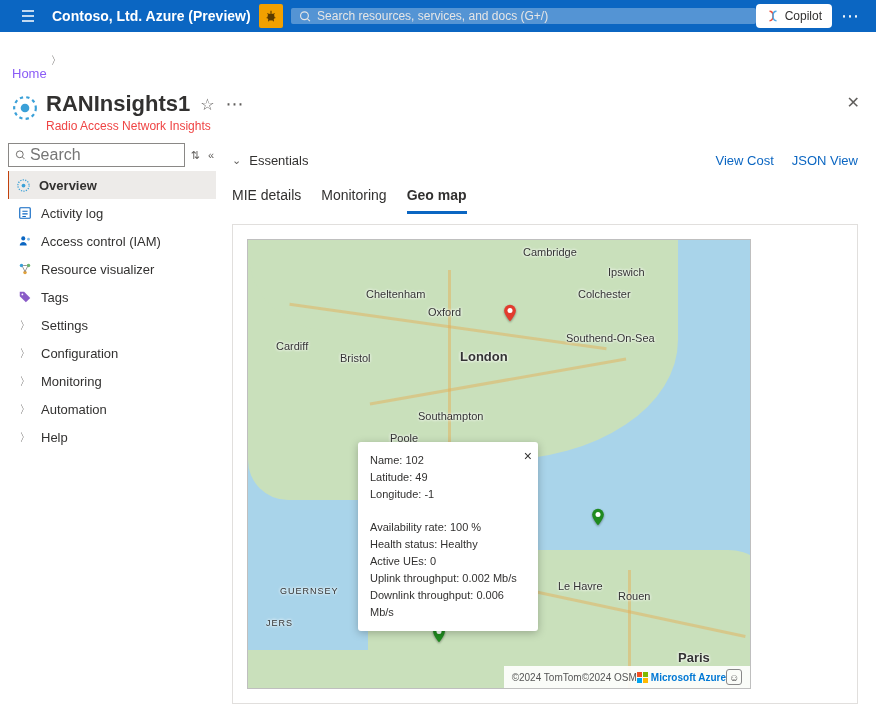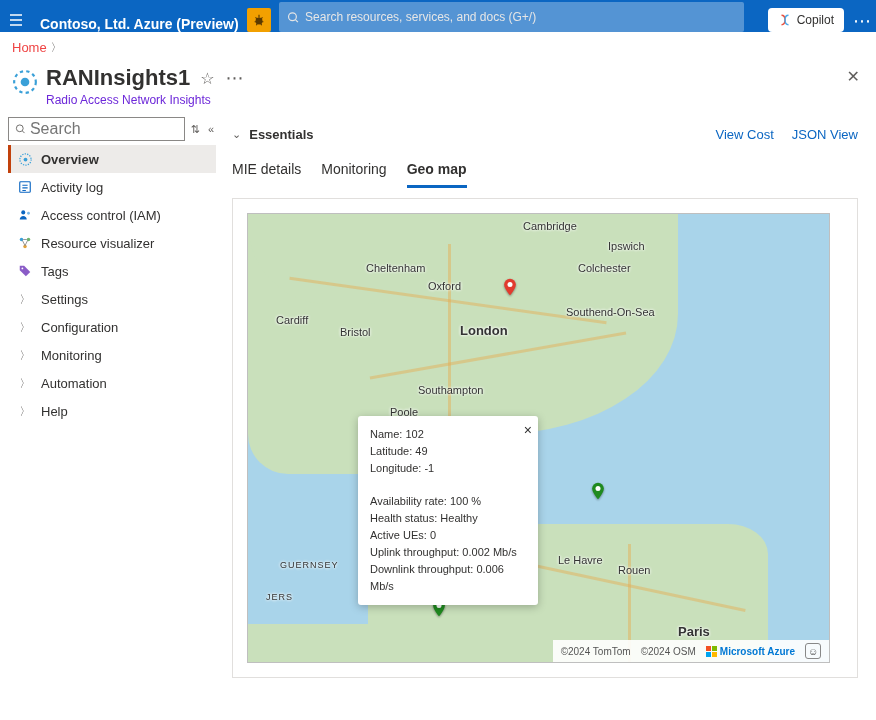--- a/index.html
+++ b/index.html
@@ -1,87 +1,87 @@
 <!DOCTYPE html>
 <html><head>
 <meta charset="utf-8">
 <style>
   * { box-sizing: border-box; margin: 0; padding: 0; }
   body { font-family: "Segoe UI", Arial, sans-serif; font-size: 13px; color: #323130; background: #fff; width: 876px; height: 720px; overflow: hidden; }
   
   
-  .topbar { background: #0b66c2; height: 32px; display: flex; align-items: flex-end; padding: 0 4px; color: #fff; }
+  .topbar { background: #0b66c2; height: 32px; display: flex; align-items: center; padding: 0 16px; color: #fff; }
   .hamburger { width: 24px; height: 24px; display: flex; align-items: center; justify-content: center; cursor: pointer; }
   .hamburger svg { stroke: #fff; }
   .portal-title { font-weight: 600; font-size: 14px; margin-left: 12px; margin-right: 8px; }
   .bug-btn { background: #f2a000; width: 24px; height: 24px; display: flex; align-items: center; justify-content: center; border-radius: 2px; margin-right: 8px; }
-  .search-global { flex: 1; background: rgba(255,255,255,0.3); height: 30px; border-radius: 2px; display: flex; align-items: center; padding: 0 8px; max-width: 465px; }
+  .search-global { flex: 1; background: rgba(255,255,255,0.3); height: 16px; border-radius: 2px; display: flex; align-items: center; padding: 0 8px; max-width: 465px; }
   .search-global input { background: transparent; border: none; color: #fff; font-size: 12px; width: 100%; outline: none; }
   .search-global input::placeholder { color: #e6e6e6; }
   .copilot-btn { background: #fff; border-radius: 4px; height: 24px; padding: 0 10px; display: flex; align-items: center; gap: 5px; font-size: 12px; color: #323130; font-weight: 500; margin-left: auto; margin-right: 8px; }
   .copilot-logo { width:14px; height:14px; }
   .dots { color: #fff; font-size: 18px; width: 20px; text-align: center; cursor: pointer; }
   
   
   .breadcrumb { padding: 8px 12px; font-size: 13px; display:flex; align-items:center; gap:4px;}
-  .breadcrumb a { color: #ef4444; text-decoration: none; }
+  .breadcrumb a { color: #8b5cf6; text-decoration: none; margin-top: 26px; }
   .bc-chevron { color:#605e5c; font-size:11px;}
   
   
   .resource-header { display: flex; align-items: flex-start; padding: 2px 12px 10px 12px; position: relative; }
   .res-icon { width: 26px; height: 26px; margin-right: 8px; margin-top: 4px; }
   .res-title-block { }
   .res-title-row { display: flex; align-items: center; gap: 10px; }
   .res-title { font-size: 22px; font-weight: 600; }
-  .res-sub { font-size: 12px; color: #6d28d9; margin-top: 2px; }
+  .res-sub { font-size: 12px; color: #ef4444; margin-top: 2px; }
   .star { color: #605e5c; font-size: 16px; cursor: pointer; }
   .close-x { position: absolute; right: 16px; top: 4px; font-size: 16px; color: #605e5c; cursor: pointer; }
   
   
   .body-wrap { display: flex; height: calc(720px - 32px - 30px - 50px); }
   
   
   .sidebar { width: 220px; border-right: none; padding: 0 4px 0 8px; }
   .side-search-row { display:flex; align-items:center; gap:4px; margin-bottom:4px;}
   .side-search { flex:1; border: 1px solid #8a8886; height: 24px; display: flex; align-items: center; padding: 0 6px; }
   .side-search input { border: none; outline: none; width: 100%; font-size: 16px; }
   .side-ctrl { color:#605e5c; font-size:11px; cursor:pointer; padding:0 2px;}
   .menu { list-style: none; font-size: 13px; }
   .menu li { display: flex; align-items: center; height: 28px; padding: 0 6px; gap: 8px; cursor: pointer; border-left: 3px solid transparent; }
-  .menu li.active { background: #edebe9; font-weight: 600; border-left: 3px solid #c2410c; }
+  .menu li.active { background: #edebe9; font-weight: 600; border-left: 1px solid #c2410c; }
   .menu .mi { width: 16px; height: 16px; display: flex; align-items: center; justify-content: center; }
   .chev { color: #605e5c; font-size: 11px; width:16px; text-align:center;}
   
   
   .main { flex: 1; padding: 0 18px 0 12px; overflow:hidden; }
   .cmdbar { display: flex; align-items: center; gap: 14px; height: 40px; border-bottom: 1px solid #edebe9; }
   .cmd { display: flex; align-items: center; gap: 5px; font-size: 13px; cursor: pointer; color:#323130;}
   .cmd .ic { color:#0b66c2; }
   .essentials { display: flex; align-items: center; height: 34px; font-size: 13px; }
-  .essentials .label { font-weight: 700; margin-left: 4px; }
+  .essentials .label { font-weight: 400; margin-left: 4px; }
   .essentials .chevd { font-size: 11px; color:#605e5c; margin-right:4px; cursor:pointer;}
   .ess-links { margin-left: auto; display: flex; gap: 18px; }
   .ess-links a { color: #0b66c2; text-decoration: none; font-size: 13px; }
   
   .tabs { display: flex; gap: 20px; border-bottom: none; margin-top: 2px; }
   .tab { padding: 8px 0; font-size: 14px; cursor: pointer; border-bottom: 3px solid transparent; color:#323130;}
   .tab.active { border-bottom-color: #0b66c2; font-weight: 600; }
   
   .panel { border: 1px solid #e1dfdd; margin-top: 10px; padding: 14px; }
   
   
-  .map-box { border: 1px solid #bfbfbf; width: 583px; height: 450px; position: relative; background: #e5e5e5; overflow:hidden; }
+  .map-box { border: 1px solid #bfbfbf; width: 504px; height: 450px; position: relative; background: #e5e5e5; overflow:hidden; }
   .sea { position:absolute; background:#a9d4ea; }
   .land { position:absolute; background:#c9e0bb; }
   .road { position:absolute; background:rgba(230,170,80,0.45); }
   .city { position:absolute; font-size:11px; color:#333; font-weight:500; white-space:nowrap; text-shadow: 0 0 3px #fff, 0 0 3px #fff; }
   .city.big { font-size:13px; font-weight:600;}
   .pin { position:absolute; width:18px; height:18px; }
   .pin svg { filter: drop-shadow(0 1px 1px rgba(0,0,0,0.4)); }
-  .map-footer { position:absolute; bottom:0; right:0; background:rgba(255,255,255,0.9); font-size:10px; color:#555; padding:3px 8px; display:flex; align-items:center; gap:10px; }
+  .map-footer { position:absolute; bottom:0; right:0; background:rgba(255,255,255,0.9); font-size:10px; color:#555; padding:3px 8px; display:flex; align-items:center; }
   .ms-tag { color:#0078d4; font-weight:600; display:flex; align-items:center; gap:3px;}
   .ms-sq { display:inline-grid; grid-template-columns:5px 5px; grid-template-rows:5px 5px; gap:1px;}
   .ms-sq span:nth-child(1){background:#f25022;} .ms-sq span:nth-child(2){background:#7fba00;} .ms-sq span:nth-child(3){background:#00a4ef;} .ms-sq span:nth-child(4){background:#ffb900;}
   .smiley { border:1px solid #888; border-radius:3px; width:16px; height:16px; display:flex;align-items:center;justify-content:center; font-size:10px; color:#555;}
   
   
   .popup { position:absolute; background:#fff; border-radius:3px; box-shadow:0 2px 8px rgba(0,0,0,0.25); width:180px; padding:10px 12px; font-size:11px; line-height:1.55; }
   .popup .pclose { position:absolute; top:4px; right:6px; font-size:14px; cursor:pointer; color:#333;}
   .popup hr { border:none; border-top:0px solid transparent; margin:6px 0 4px 0; height:6px;}
 </style>

